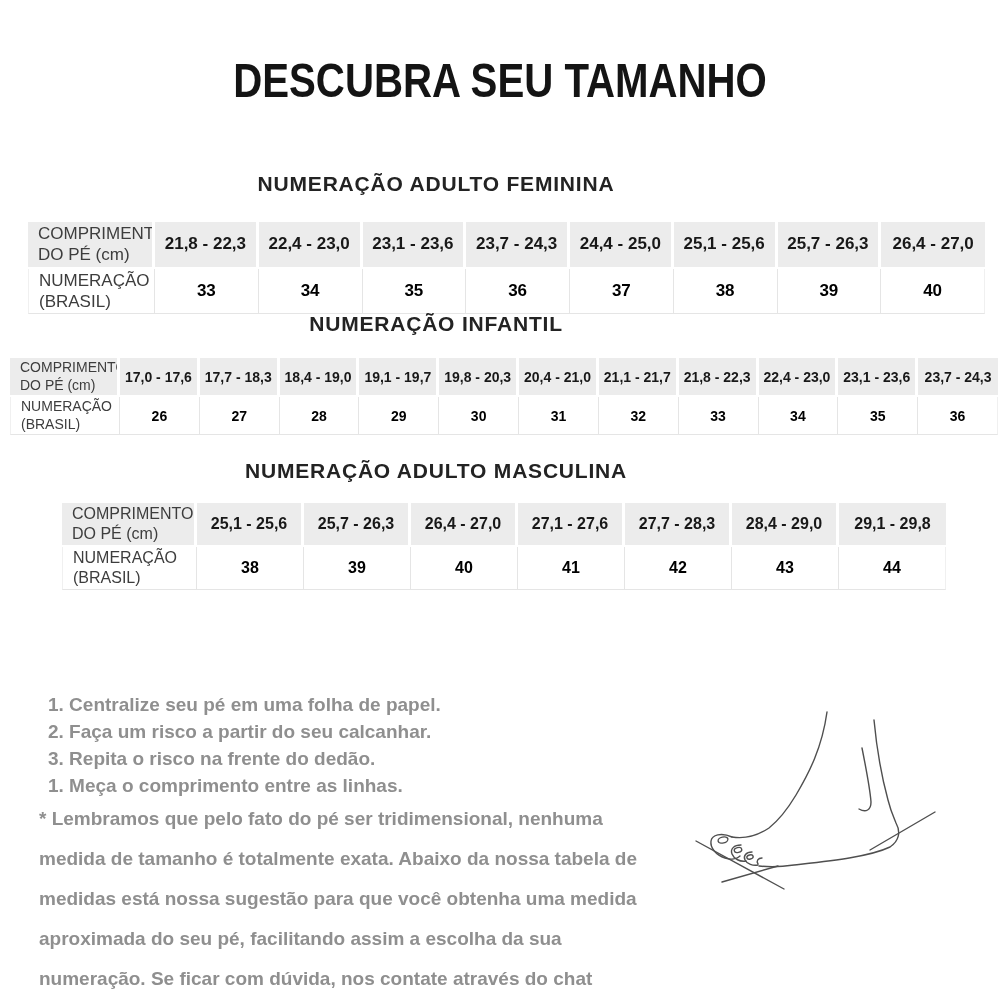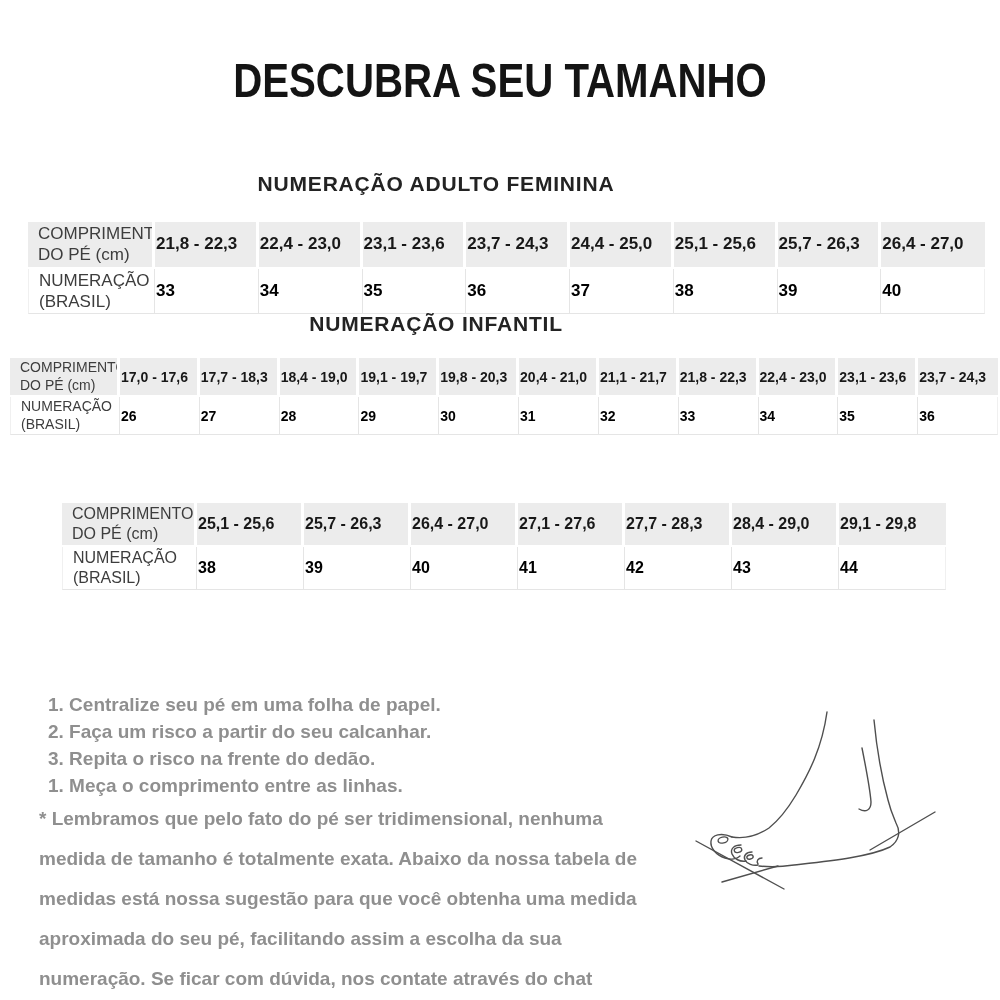--- a/index.html
+++ b/index.html
@@ -11,21 +11,21 @@
               font-size:49px;font-weight:800;color:#141414;letter-spacing:0px;
               transform:scaleX(0.82);transform-origin:50% 50%;white-space:nowrap;}
   .section-heading{position:absolute;left:0;width:872px;text-align:center;
               font-size:21px;font-weight:700;color:#232323;letter-spacing:0.8px;white-space:nowrap;}
   #hd-fem{top:172px;}
   #hd-inf{top:312px;}
   #hd-mas{top:459px;}
 
   
   table.size-table{position:absolute;border-collapse:separate;border-spacing:0;table-layout:fixed;}
-  table.size-table td{vertical-align:middle;overflow:hidden;white-space:nowrap;}
+  table.size-table td{text-align:center;vertical-align:middle;overflow:hidden;white-space:nowrap;}
   tr.row-length td{background:#ececec;border-right:3px solid #fff;border-bottom:2px solid #fff;
                    font-weight:700;color:#181818;}
   tr.row-length td:last-child{border-right:none;}
   tr.row-size td{background:#fff;border-right:1px solid #e5e5e5;border-bottom:1px solid #e5e5e5;
                  font-weight:700;color:#000000;}
   tr.row-size td:first-child{border-left:1px solid #f0f0f0;}
   tr.row-size td:last-child{border-right:1px solid #f0f0f0;}
   td.lbl{text-align:left !important;font-weight:400 !important;color:#3d3d3d !important;
          padding-left:10px;white-space:normal !important;line-height:1.25;}
 
@@ -144,20 +144,21 @@
       <td>31</td>
       <td>32</td>
       <td>33</td>
       <td>34</td>
       <td>35</td>
       <td>36</td>
     </tr>
   </tbody>
     </table>
 
+  <div id="hd-mas" class="section-heading">NUMERAÇÃO ADULTO MASCULINA</div>
   <table id="tbl-mas" class="size-table">
     <colgroup>
         <col style="width:135px">
         <col>
         <col>
         <col>
         <col>
         <col>
         <col>
         <col>

